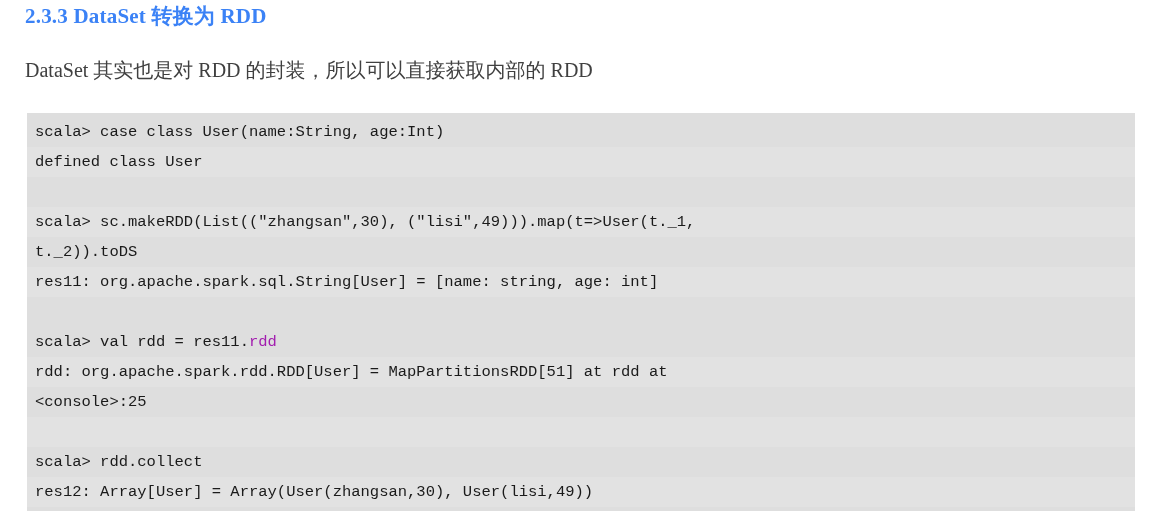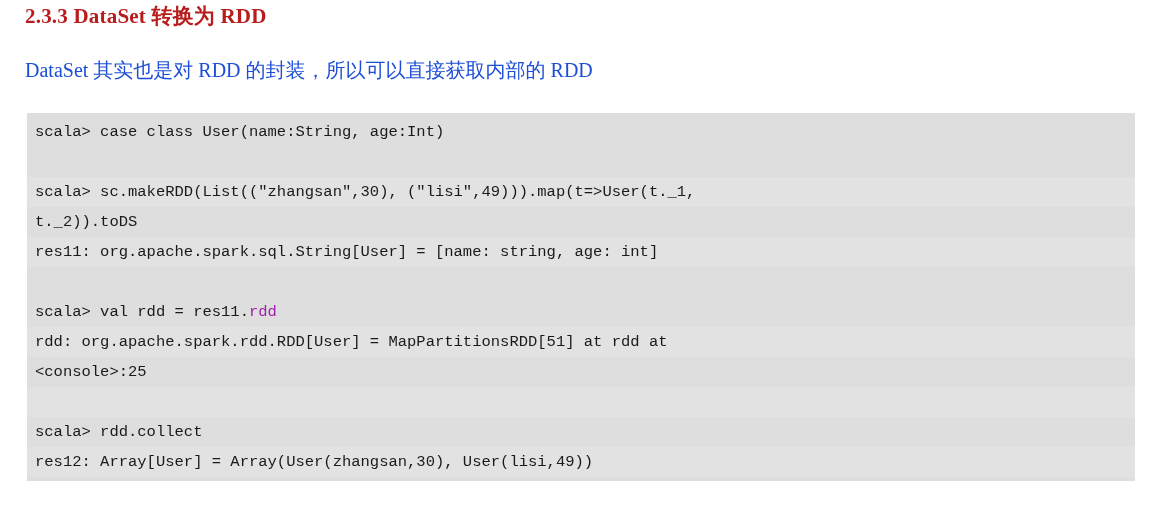--- a/index.html
+++ b/index.html
@@ -23,32 +23,32 @@
   .heading {
     position: absolute;
     left: 25px;
     top: 2px;
     font-family: "Liberation Serif", "DejaVu Serif", serif;
     font-size: 21px;
     font-weight: bold;
     line-height: 28px;
     letter-spacing: 0.2px;
     white-space: nowrap;
-    color: #b91c1c;
+    color: #3b82f6;
   }
   .paragraph {
     position: absolute;
     left: 25px;
     top: 57px;
     font-family: "Liberation Serif", "DejaVu Serif", serif;
     font-size: 20px;
     font-weight: normal;
     line-height: 27px;
     white-space: nowrap;
-    color: #1d4ed8;
+    color: #404040;
   }
   .code-block {
     position: absolute;
     left: 27px;
     top: 113px;
     width: 1108px;
     background: #dedede;
     padding: 4px 0 4px 0;
     box-sizing: border-box;
   }
@@ -78,20 +78,21 @@
 
 <div class="page">
 
   <div class="heading">2.3.3 DataSet 转换为 RDD</div>
 
   <div class="paragraph">DataSet 其实也是对 RDD 的封装，所以可以直接获取内部的 RDD</div>
 
   <div class="code-block">
 
     <div class="code-line">scala&gt; case class User(name:String, age:Int)</div>
+    <div class="code-line alt">defined class User</div>
     <div class="code-line blank"></div>
     <div class="code-line alt">scala&gt; sc.makeRDD(List(("zhangsan",30), ("lisi",49))).map(t=&gt;User(t._1,</div>
     <div class="code-line">t._2)).toDS</div>
     <div class="code-line alt">res11: org.apache.spark.sql.String[User] = [name: string, age: int]</div>
     <div class="code-line blank"></div>
     <div class="code-line"><span>scala&gt; val rdd = res11.</span><span class="tok-blue">rdd</span></div>
     <div class="code-line alt">rdd: org.apache.spark.rdd.RDD[User] = MapPartitionsRDD[51] at rdd at</div>
     <div class="code-line">&lt;console&gt;:25</div>
     <div class="code-line alt blank"></div>
     <div class="code-line">scala&gt; rdd.collect</div>

